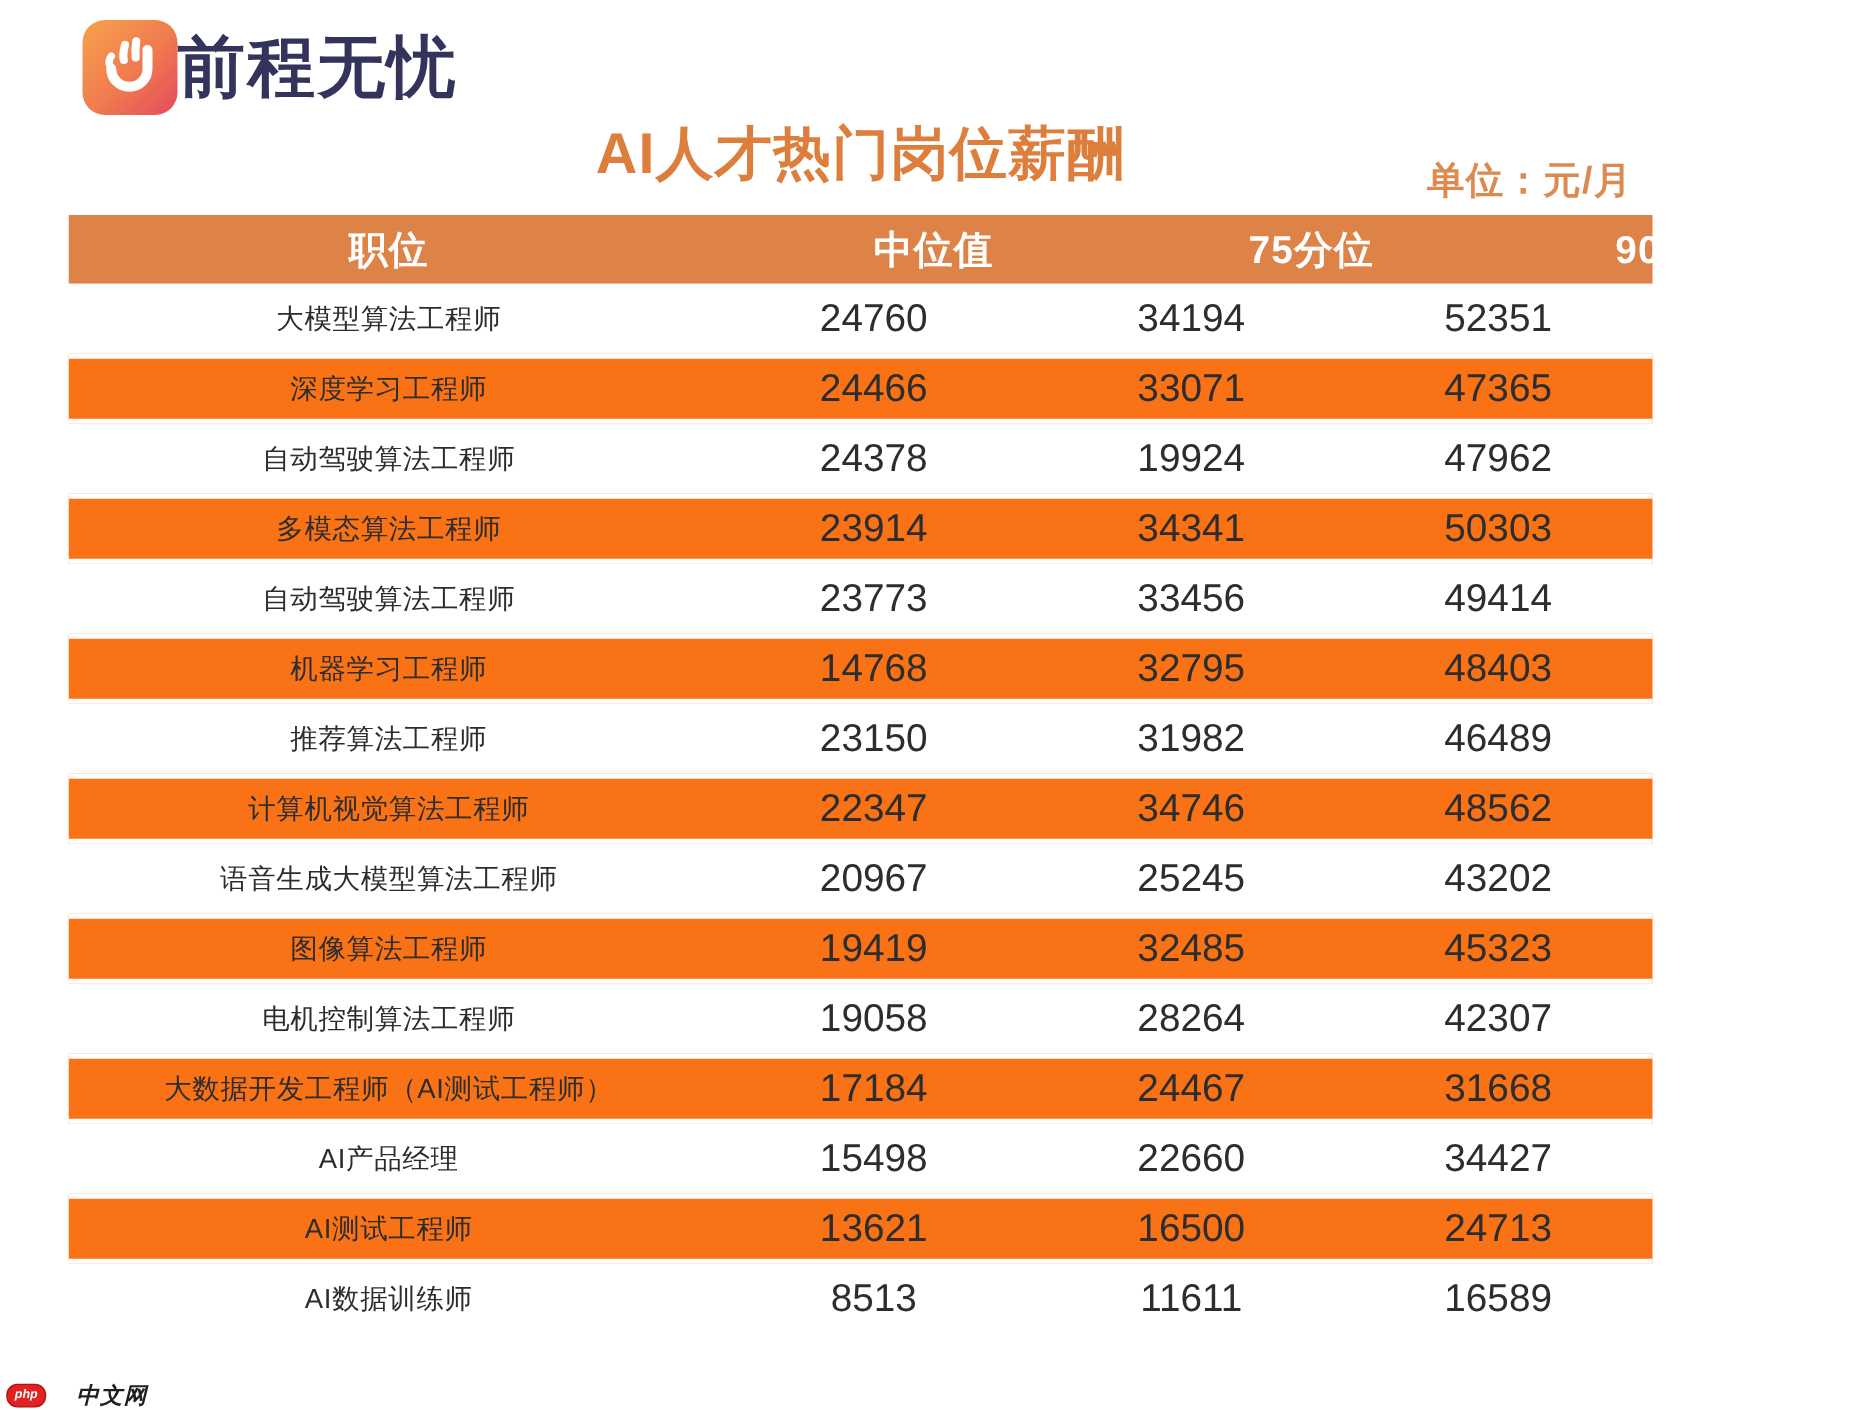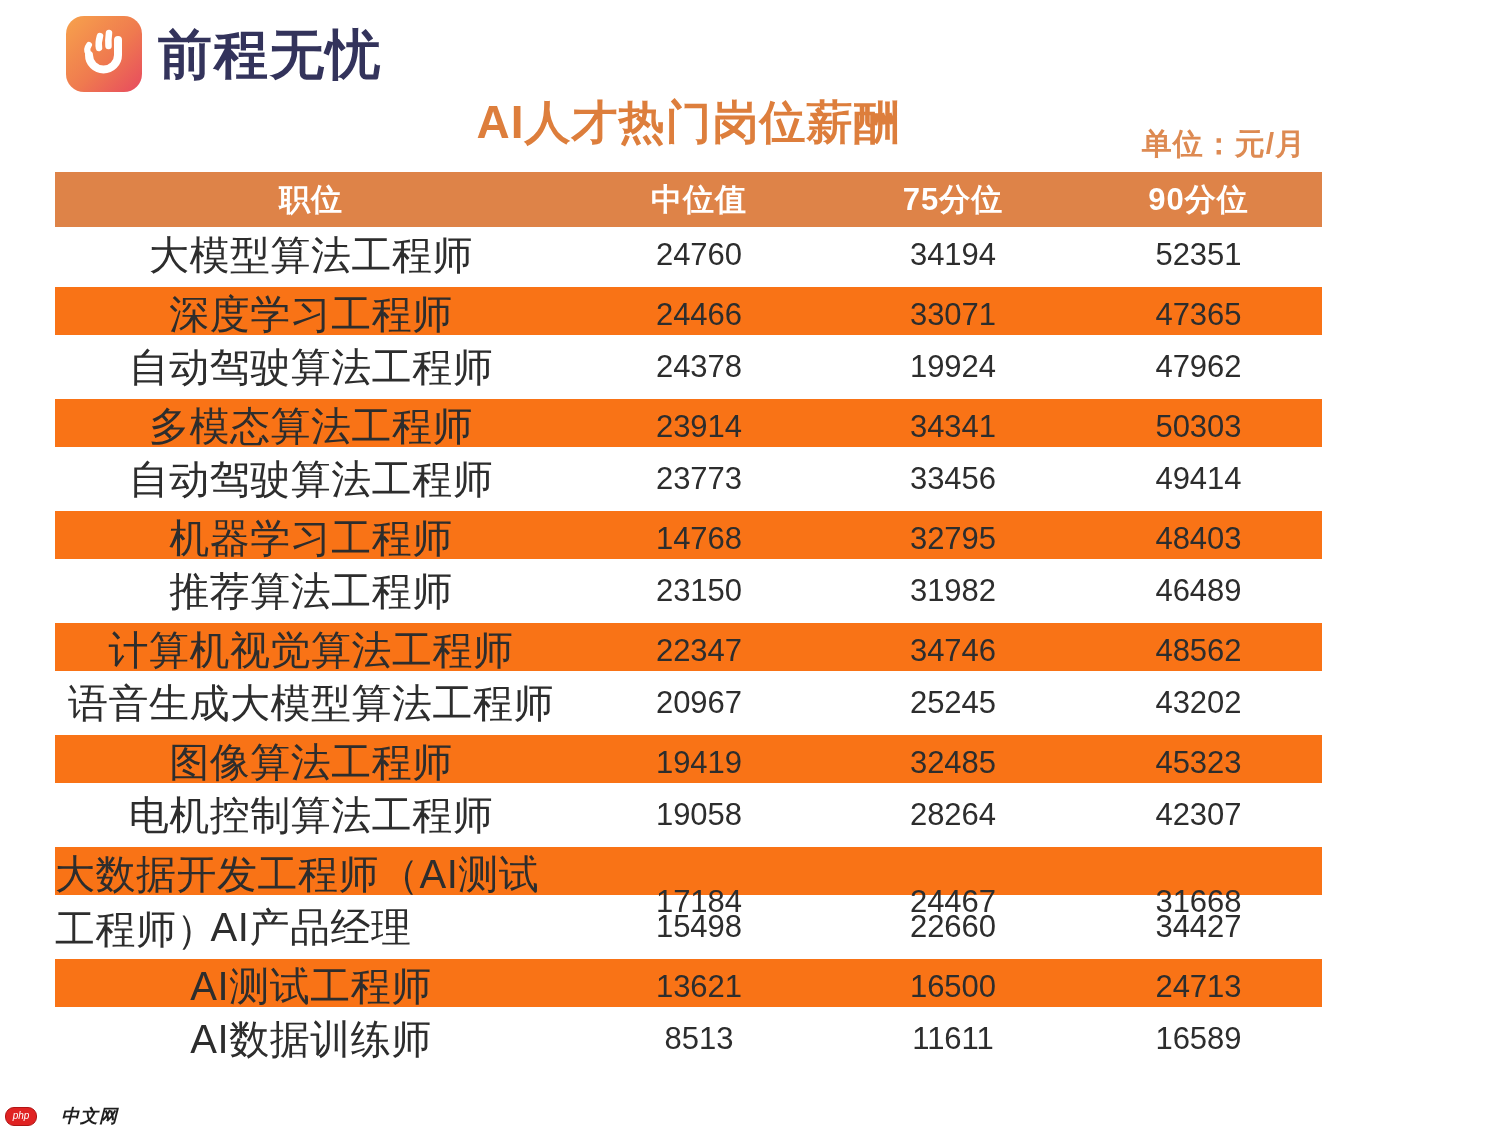--- a/index.html
+++ b/index.html
@@ -2,45 +2,45 @@
 <html><head>
 <meta charset="utf-8">
 <style>
   html,body{margin:0;padding:0;}
   body{
     width:1498px;height:1128px;background:#ffffff;position:relative;
     font-family:"Liberation Sans","DejaVu Sans",sans-serif;
     overflow:hidden;
   }
   
-  .brand{position:absolute;left:66px;top:16px;display:flex;align-items:flex-start;gap:16px;}
+  .brand{position:absolute;left:66px;top:16px;display:flex;align-items:flex-start;gap:0;}
   .brand-icon{width:76px;height:76px;border-radius:18px;
     background:linear-gradient(135deg,#F7A24C 0%,#EF7A4F 55%,#E74A5F 100%);
     display:flex;align-items:center;justify-content:center;}
   .brand-name{font-size:54px;font-weight:900;color:#33335B;letter-spacing:2px;line-height:76px;}
   
   .title-row{position:absolute;left:55px;top:92px;width:1267px;height:70px;}
   .title{margin:0;text-align:center;font-size:46px;font-weight:900;color:#DD7E3C;letter-spacing:1px;}
   .unit{position:absolute;right:16px;top:32px;font-size:30px;font-weight:600;color:#DD8A52;letter-spacing:1px;}
   
   .table{position:absolute;left:55px;top:172px;width:1267px;}
   .thead,.tr{display:grid;grid-template-columns:512px 264px 244px 247px;}
-  .thead{height:55px;background:#DE8348;}
+  .thead{height:55px;background:#DE8348;gap:48px;}
   .th{display:flex;align-items:center;justify-content:center;
       color:#ffffff;font-size:31px;font-weight:700;letter-spacing:1px;}
   .tr{height:56px;background:#ffffff;box-sizing:border-box;}
   .tr.stripe{background:#f97316;border-top:4px solid #ffffff;border-bottom:4px solid #ffffff;}
   .td{display:flex;align-items:center;justify-content:center;
-      color:#2D2D2D;font-size:40px;font-weight:500;letter-spacing:0.5px;}
+      color:#2D2D2D;font-size:22px;font-weight:500;letter-spacing:0.5px;}
   .td.num{font-size:31px;font-weight:400;letter-spacing:0;}
   
   .watermark{position:absolute;left:5px;top:1104px;display:flex;align-items:center;gap:4px;}
   .php-badge{display:inline-flex;align-items:center;justify-content:center;
     width:30px;height:17px;border-radius:9px;background:#E02222;border:1px solid #B01414;
-    color:#ffffff;font-size:10px;font-weight:400;font-style:italic;line-height:1;}
+    color:#ffffff;font-size:10px;font-weight:700;font-style:italic;line-height:1;}
   .wm-text{font-size:18px;font-weight:900;color:#1F1F1F;letter-spacing:1px;font-style:italic;margin-left:20px;}
 </style>
 </head>
 <body>
 
 <div class="page">
 
   <header class="brand">
     <div class="brand-icon">
       <svg width="56" height="56" viewBox="0 0 56 56" aria-hidden="true">

